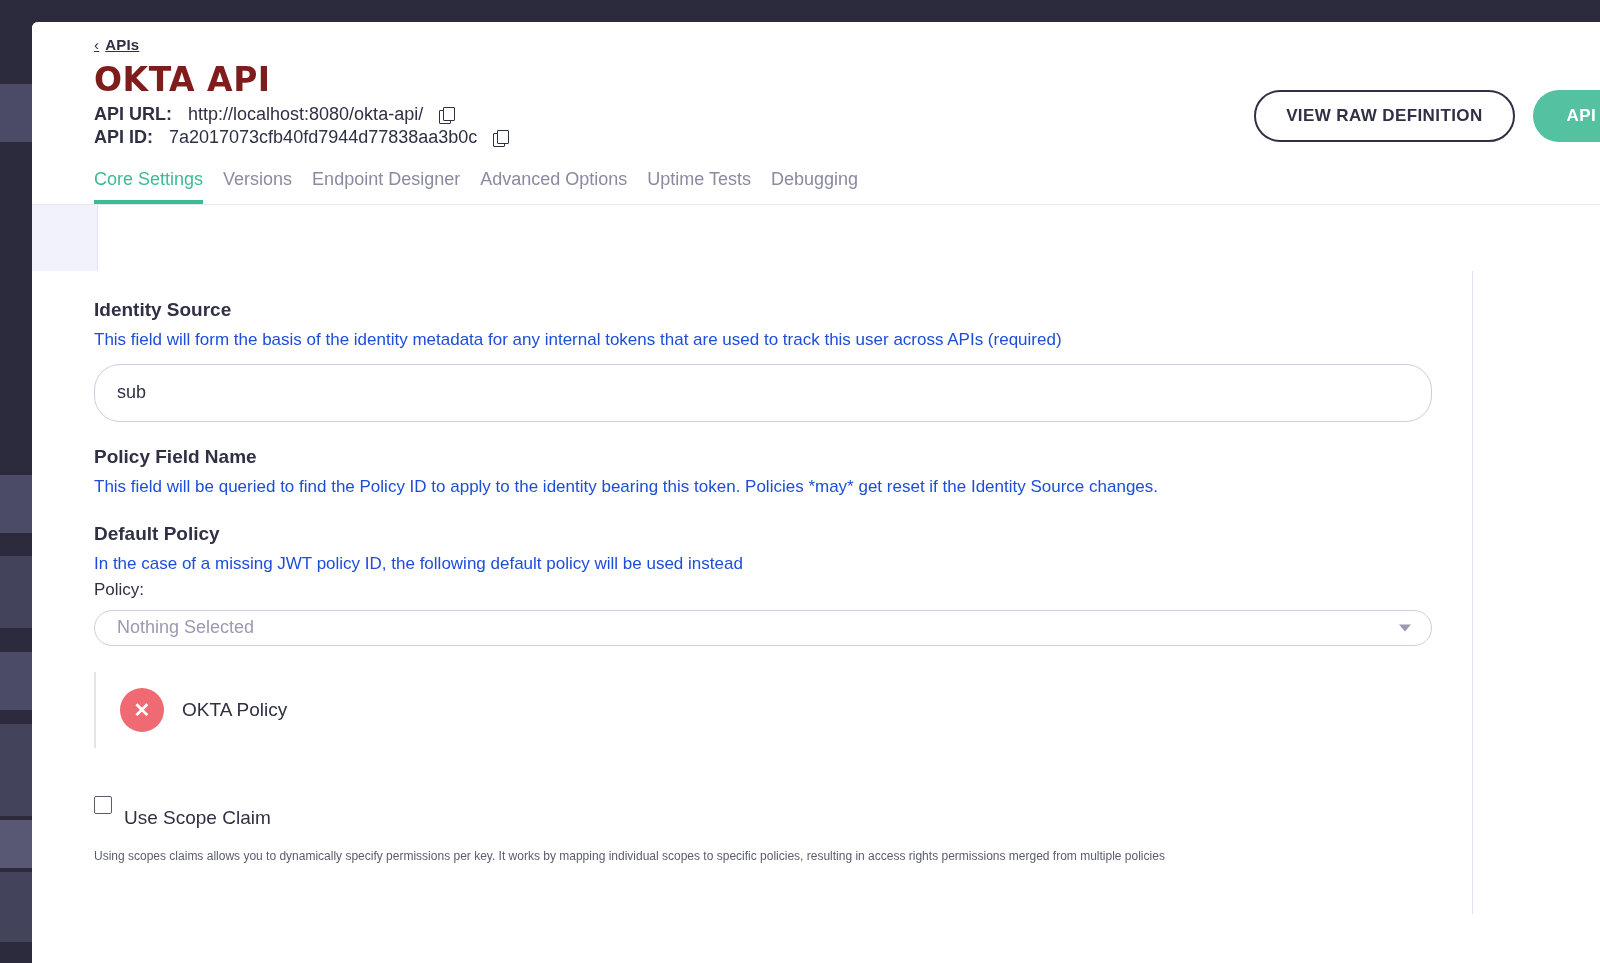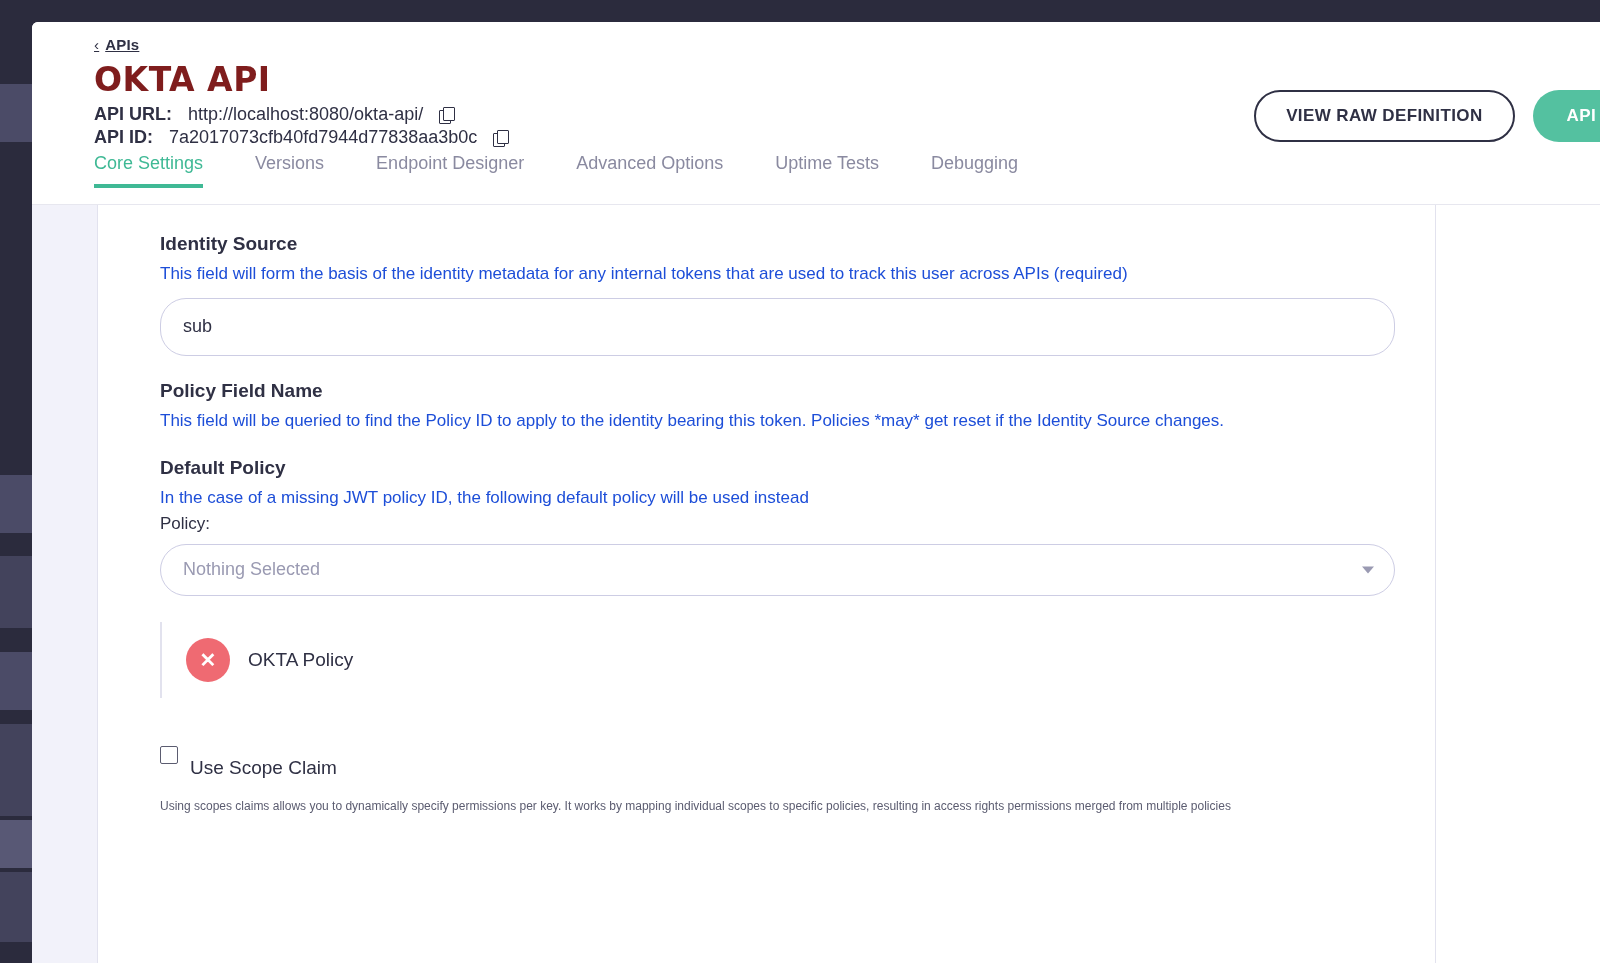--- a/index.html
+++ b/index.html
@@ -141,23 +141,23 @@
     letter-spacing: .4px;
     padding: 16px 34px;
     cursor: pointer;
     white-space: nowrap;
   }
 
   
   .tabs {
     position: absolute;
     left: 62px;
-    bottom: 16px;
-    display: flex;
-    gap: 52px;
+    bottom: 0;
+    display: flex;
+    gap: 20px;
     align-items: flex-end;
   }
   .tab {
     font-size: 18px;
     color: #8a8aa0;
     padding-bottom: 10px;
     cursor: pointer;
     border-bottom: 4px solid transparent;
     white-space: nowrap;
   }
@@ -167,20 +167,21 @@
     border-bottom-color: #3fb995;
   }
 
   
   .content-wrap {
     position: relative;
     height: 759px;
     background: #ffffff;
     border-top: 1px solid #e7e7ef;
     display: flex;
+    flex-direction: column;
   }
   .side-strip {
     width: 66px;
     background: #f2f2fa;
     border-right: 1px solid #e2e2ee;
     flex: 0 0 66px;
   }
   .content {
     flex: 1 1 auto;
     padding: 28px 40px 0 62px;
@@ -218,21 +219,21 @@
     color: #2f3044;
     background: #fff;
     outline: none;
     font-family: "Liberation Sans", sans-serif;
   }
   .text-input::placeholder { color: #9a9ab2; }
 
   .select-box {
     position: relative;
     width: 100%;
-    height: 52px;
+    height: 36px;
     border: 1.6px solid #cdcde4;
     border-radius: 26px;
     background: #fff;
     display: flex;
     align-items: center;
     padding: 0 22px;
     cursor: pointer;
   }
   .select-value { font-size: 18px; color: #9a9ab2; }
   .caret {

